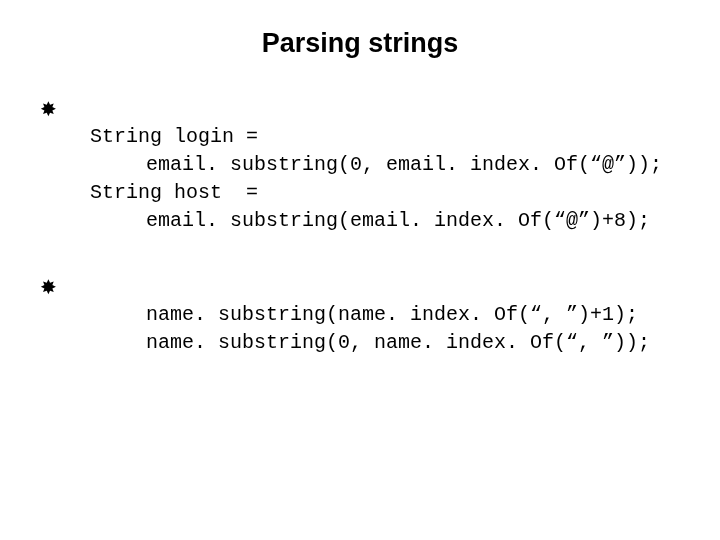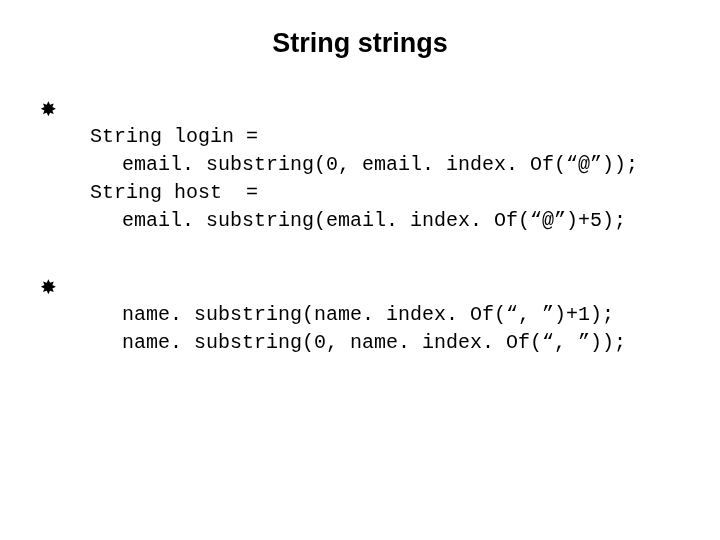--- a/index.html
+++ b/index.html
@@ -38,37 +38,37 @@
     line-height: 28px;
     color: #000;
   }
   .code {
     font-family: "Courier New", Courier, monospace;
     font-size: 20px;
     line-height: 28px;
     white-space: pre;
   }
   .indent1 { margin-left: 50px; }
-  .indent2 { margin-left: 82px; }
+  .indent2 { margin-left: 106px; }
 </style>
 </head>
 <body>
 
 <div class="slide">
 
-  <h1 class="title">String strings</h1>
+  <h1 class="title">Parsing strings</h1>
 
   <div class="block">
     <div class="bullet-row">
       <div class="bullet">✸</div>
     </div>
     <div class="code indent1">String login =</div>
     <div class="code indent2">email. substring(0, email. index. Of(“@”));</div>
     <div class="code indent1">String host  =</div>
-    <div class="code indent2">email. substring(email. index. Of(“@”)+5);</div>
+    <div class="code indent2">email. substring(email. index. Of(“@”)+8);</div>
   </div>
 
   <div class="block">
     <div class="bullet-row">
       <div class="bullet">✸</div>
     </div>
     <div class="code indent2">name. substring(name. index. Of(“, ”)+1);</div>
     <div class="code indent2">name. substring(0, name. index. Of(“, ”));</div>
   </div>
 

